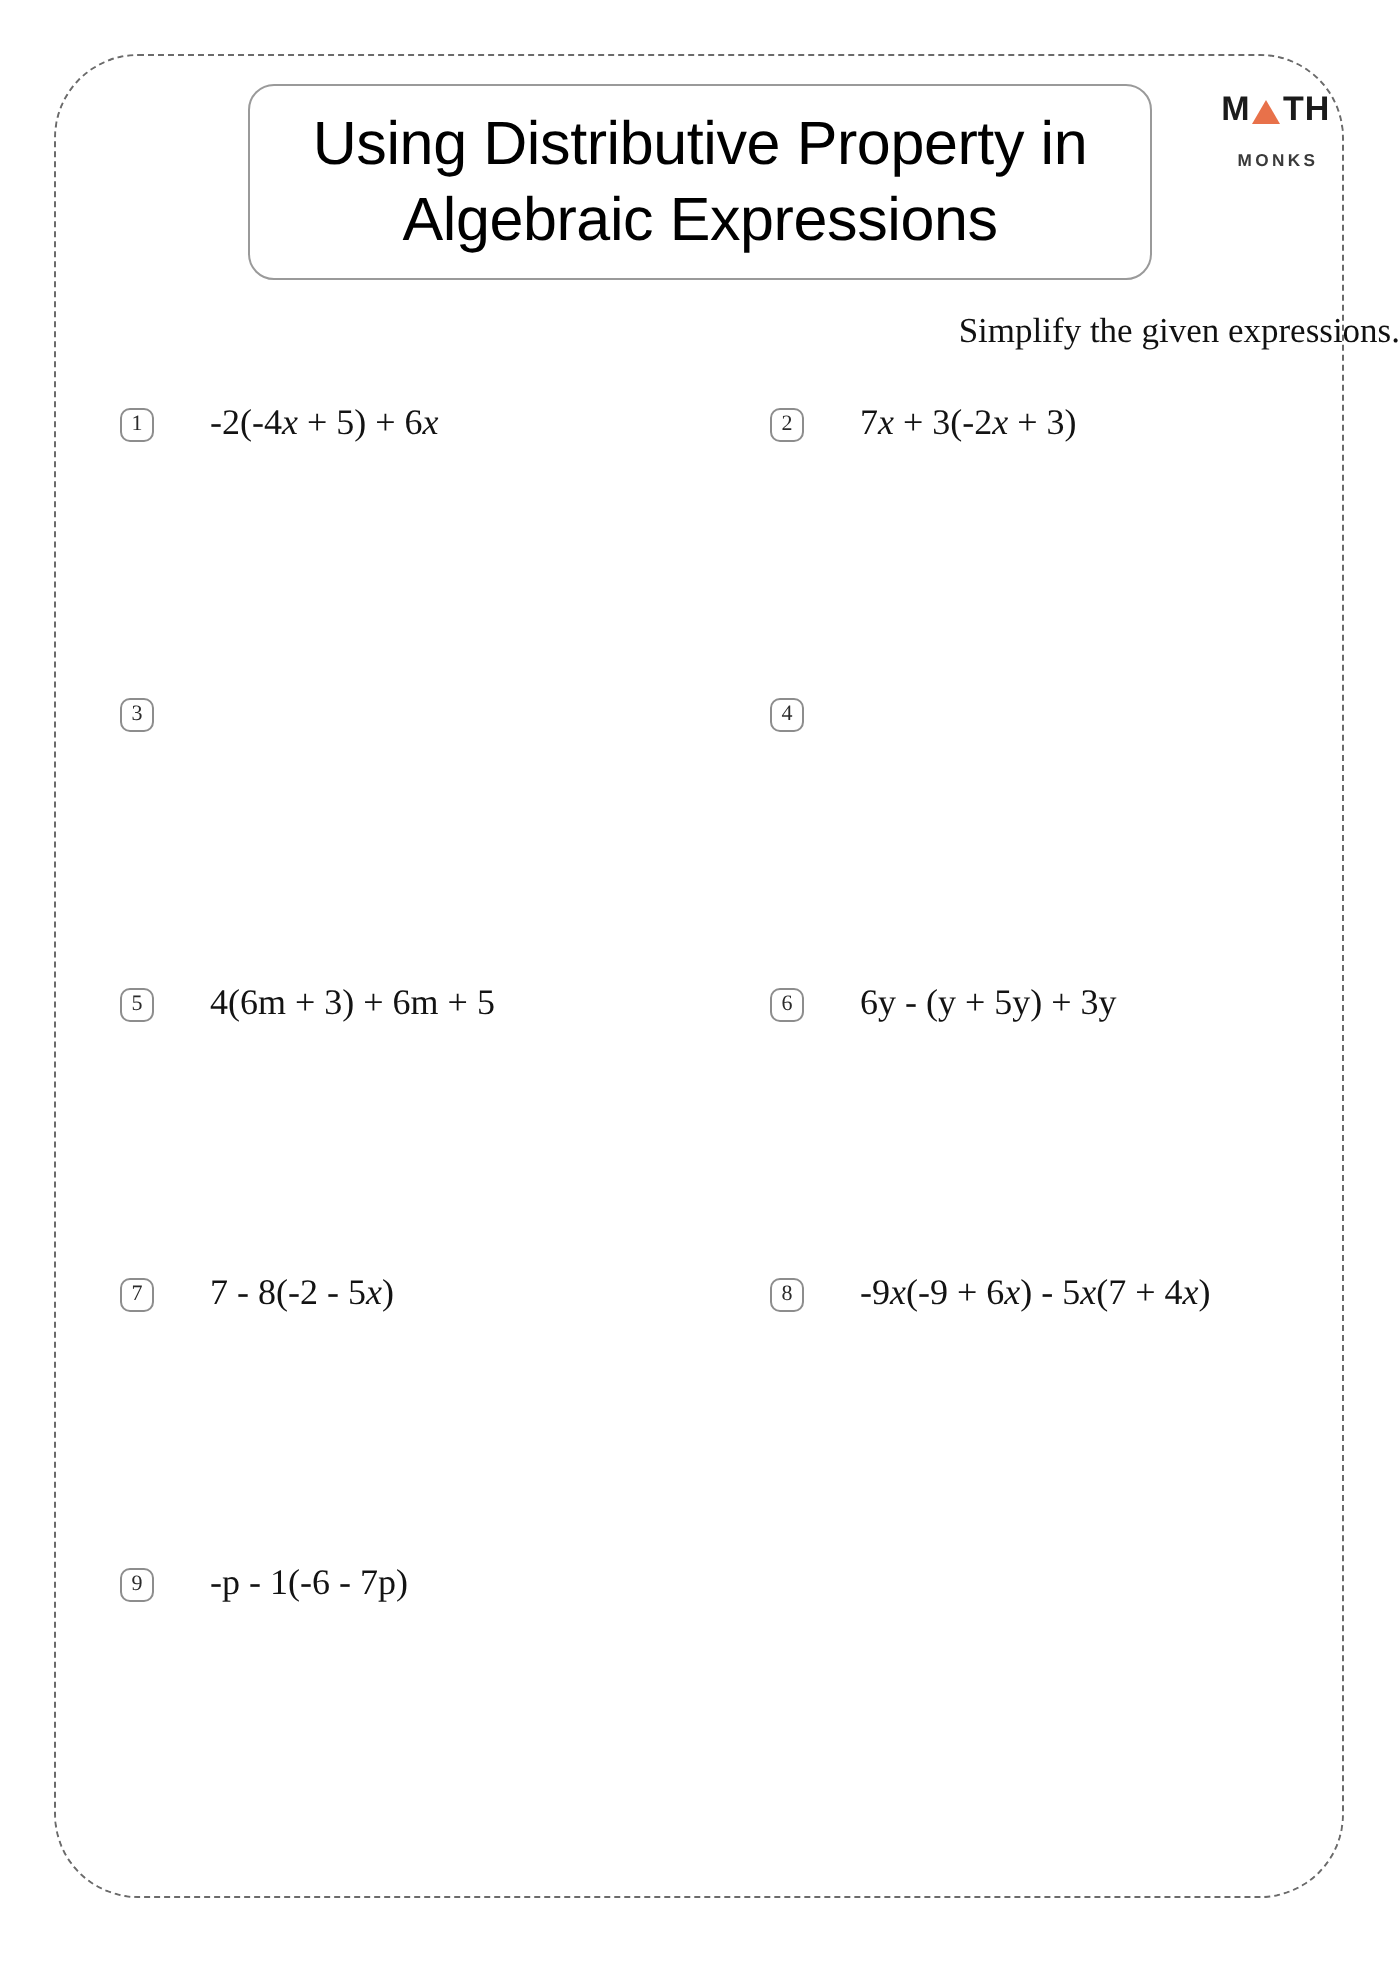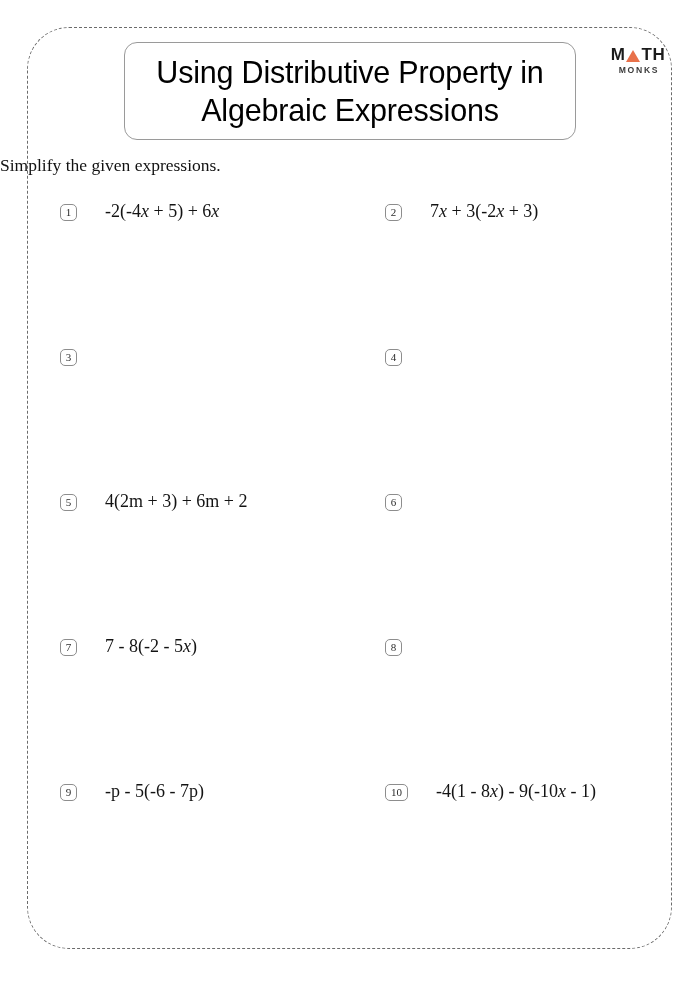--- a/index.html
+++ b/index.html
@@ -91,31 +91,31 @@
     border-left: 7px solid transparent;
     border-right: 7px solid transparent;
     border-bottom: 12.5px solid #e8714a;
   }
   .logo-sub {
     font-family: "Liberation Sans", sans-serif;
     font-size: 8.6px;
     font-weight: bold;
     letter-spacing: 1.7px;
     color: #3a3a3a;
-    margin-top: 2px;
+    margin-top: 12px;
     padding-left: 2px;
   }
 
   
   .instruction {
     position: absolute;
     left: 0;
     top: 155px;
     width: 700px;
-    text-align: left;
+    text-align: right;
     font-family: "Liberation Serif", serif;
     font-size: 17.5px;
     color: #111111;
   }
 
   
   .problems {
     position: absolute;
     left: 60px;
     top: 200px;
@@ -202,40 +202,38 @@
       <div class="badge">3</div>
     </div>
     <div class="pcell right">
       <div class="badge">4</div>
     </div>
   </div>
 
   <div class="prow">
     <div class="pcell left">
       <div class="badge">5</div>
-      <div class="expr">4(2m + 3) + 6m + 2</div>
+      <div class="expr">4(6m + 3) + 6m + 5</div>
     </div>
     <div class="pcell right">
       <div class="badge">6</div>
+      <div class="expr">6y - (y + 5y) + 3y</div>
     </div>
   </div>
 
   <div class="prow">
     <div class="pcell left">
       <div class="badge">7</div>
       <div class="expr">7 - 8(-2 - 5<i>x</i>)</div>
     </div>
     <div class="pcell right">
       <div class="badge">8</div>
+      <div class="expr">-9<i>x</i>(-9 + 6<i>x</i>) - 5<i>x</i>(7 + 4<i>x</i>)</div>
     </div>
   </div>
 
   <div class="prow">
     <div class="pcell left">
       <div class="badge">9</div>
-      <div class="expr">-p - 5(-6 - 7p)</div>
-    </div>
-    <div class="pcell right">
-      <div class="badge wide">10</div>
-      <div class="expr">-4(1 - 8<i>x</i>) - 9(-10<i>x</i> - 1)</div>
+      <div class="expr">-p - 1(-6 - 7p)</div>
     </div>
   </div>
 </div>
 
 </body></html>

